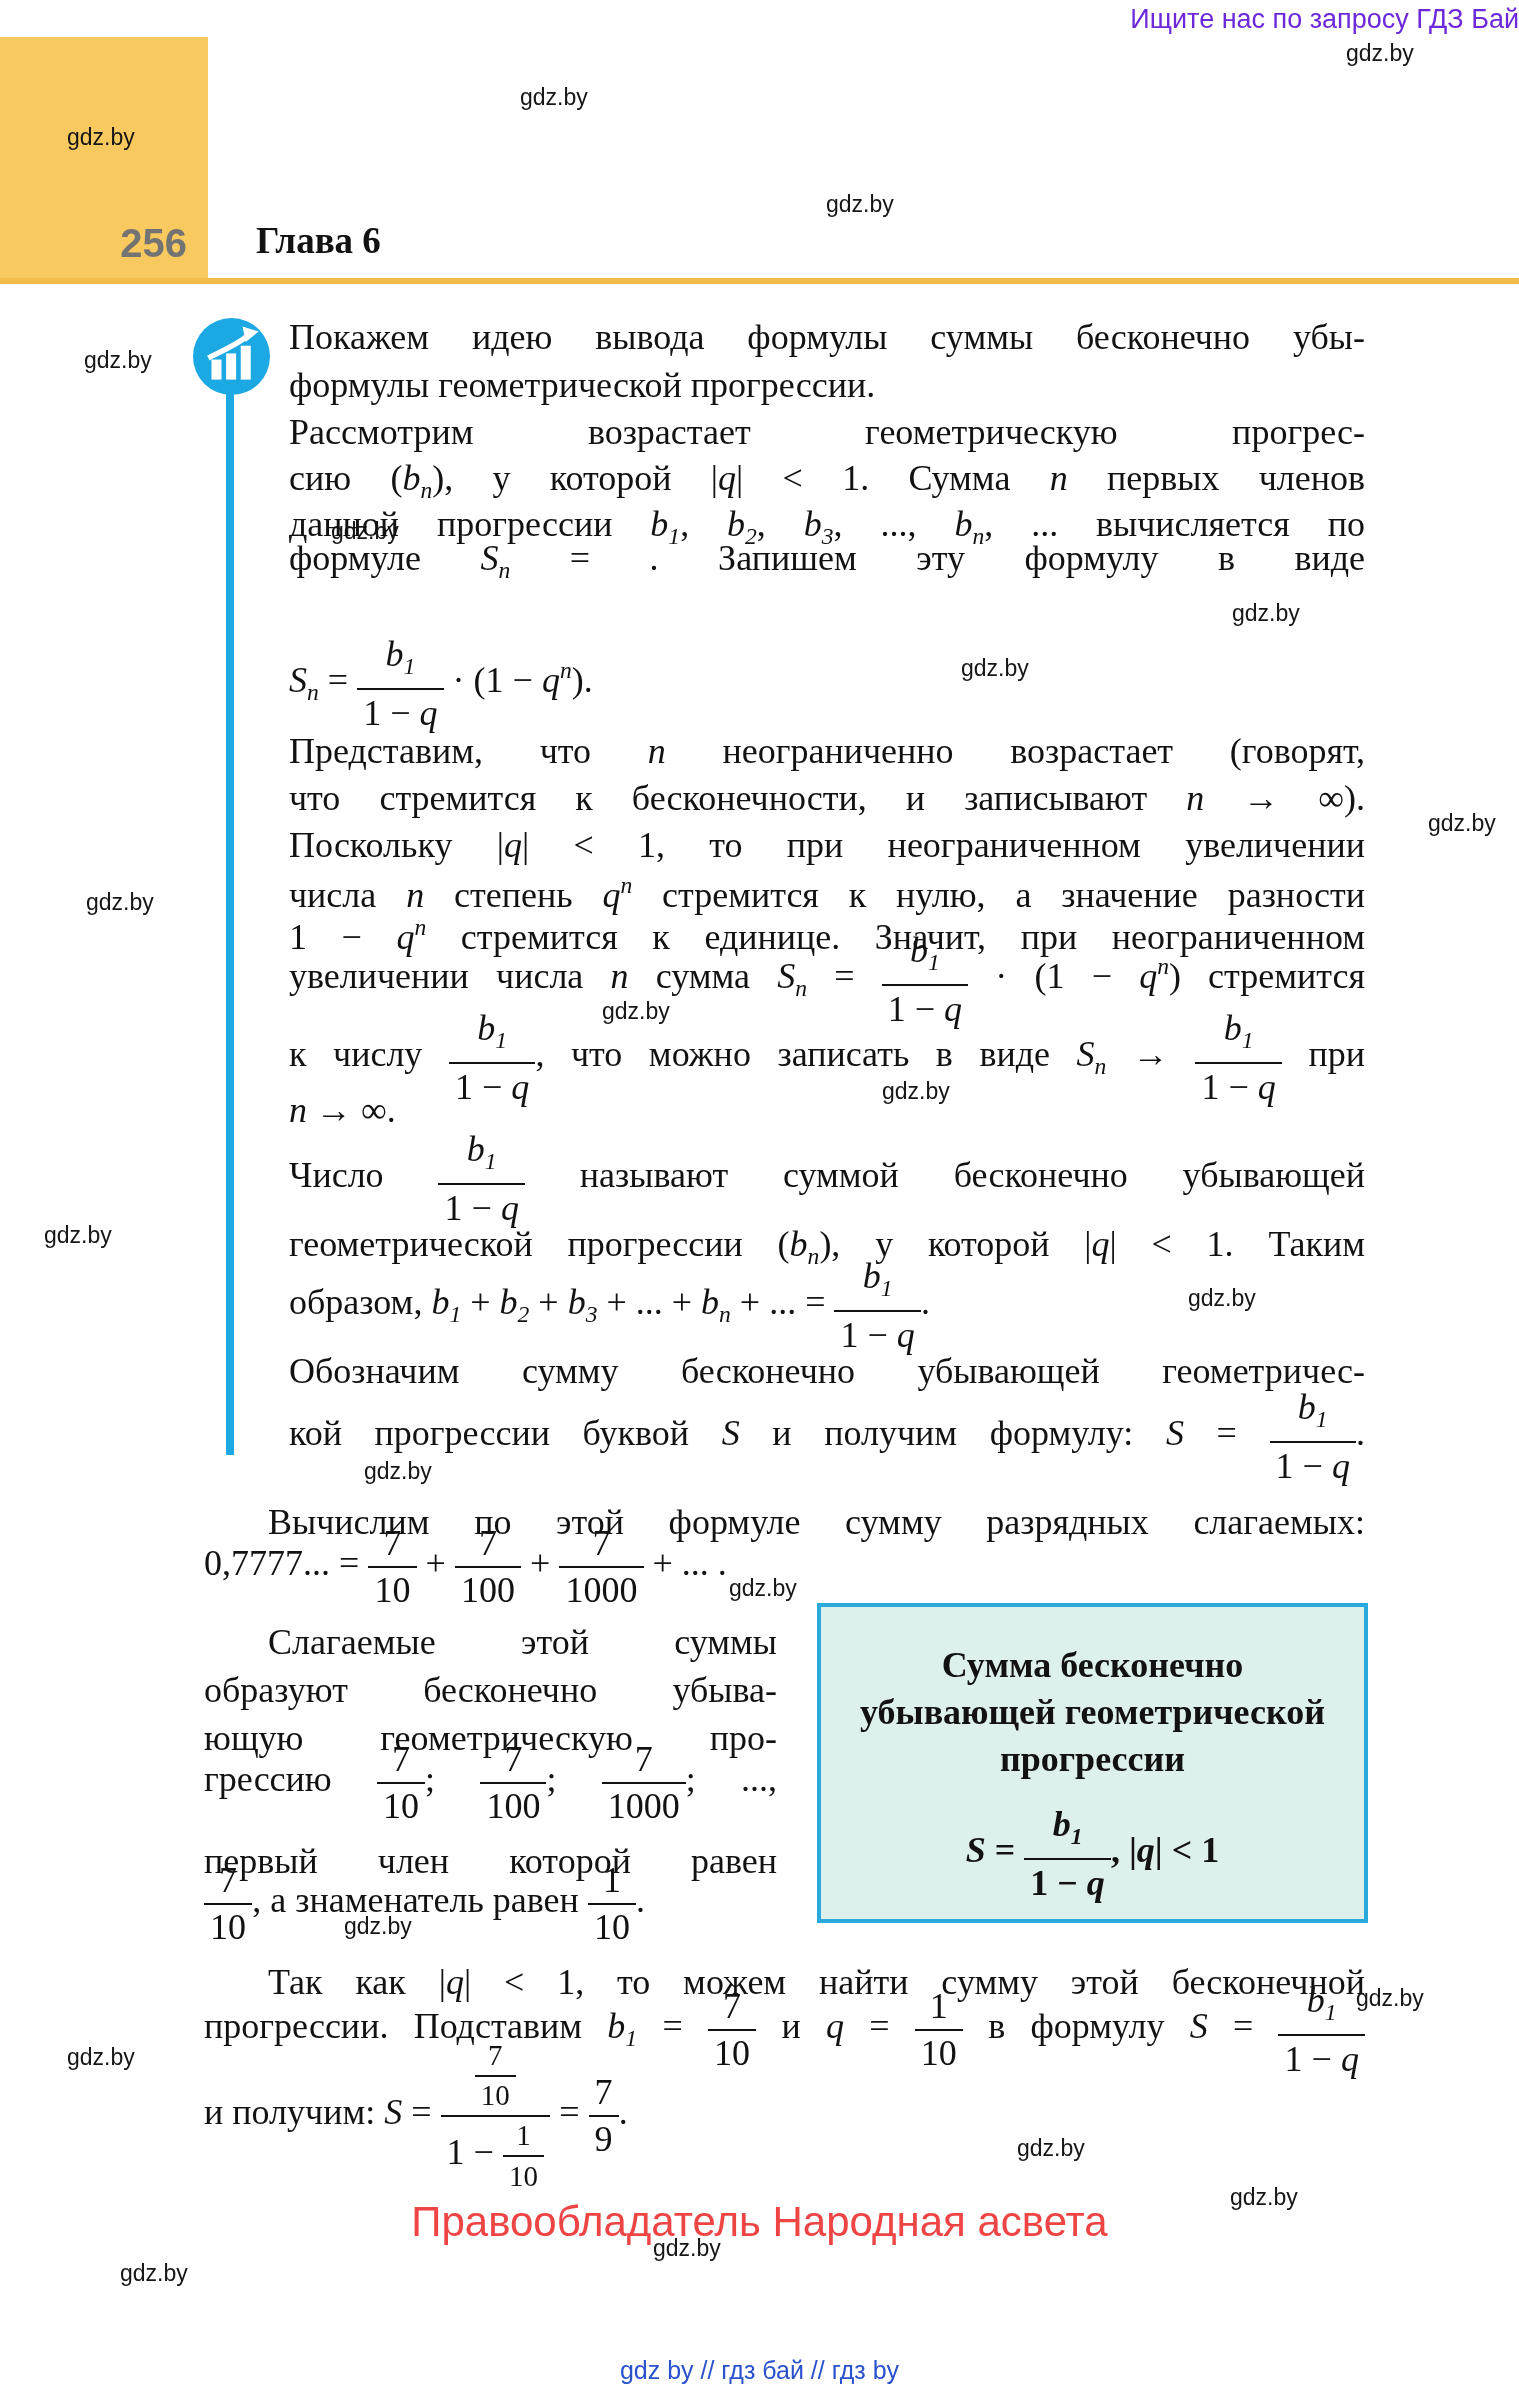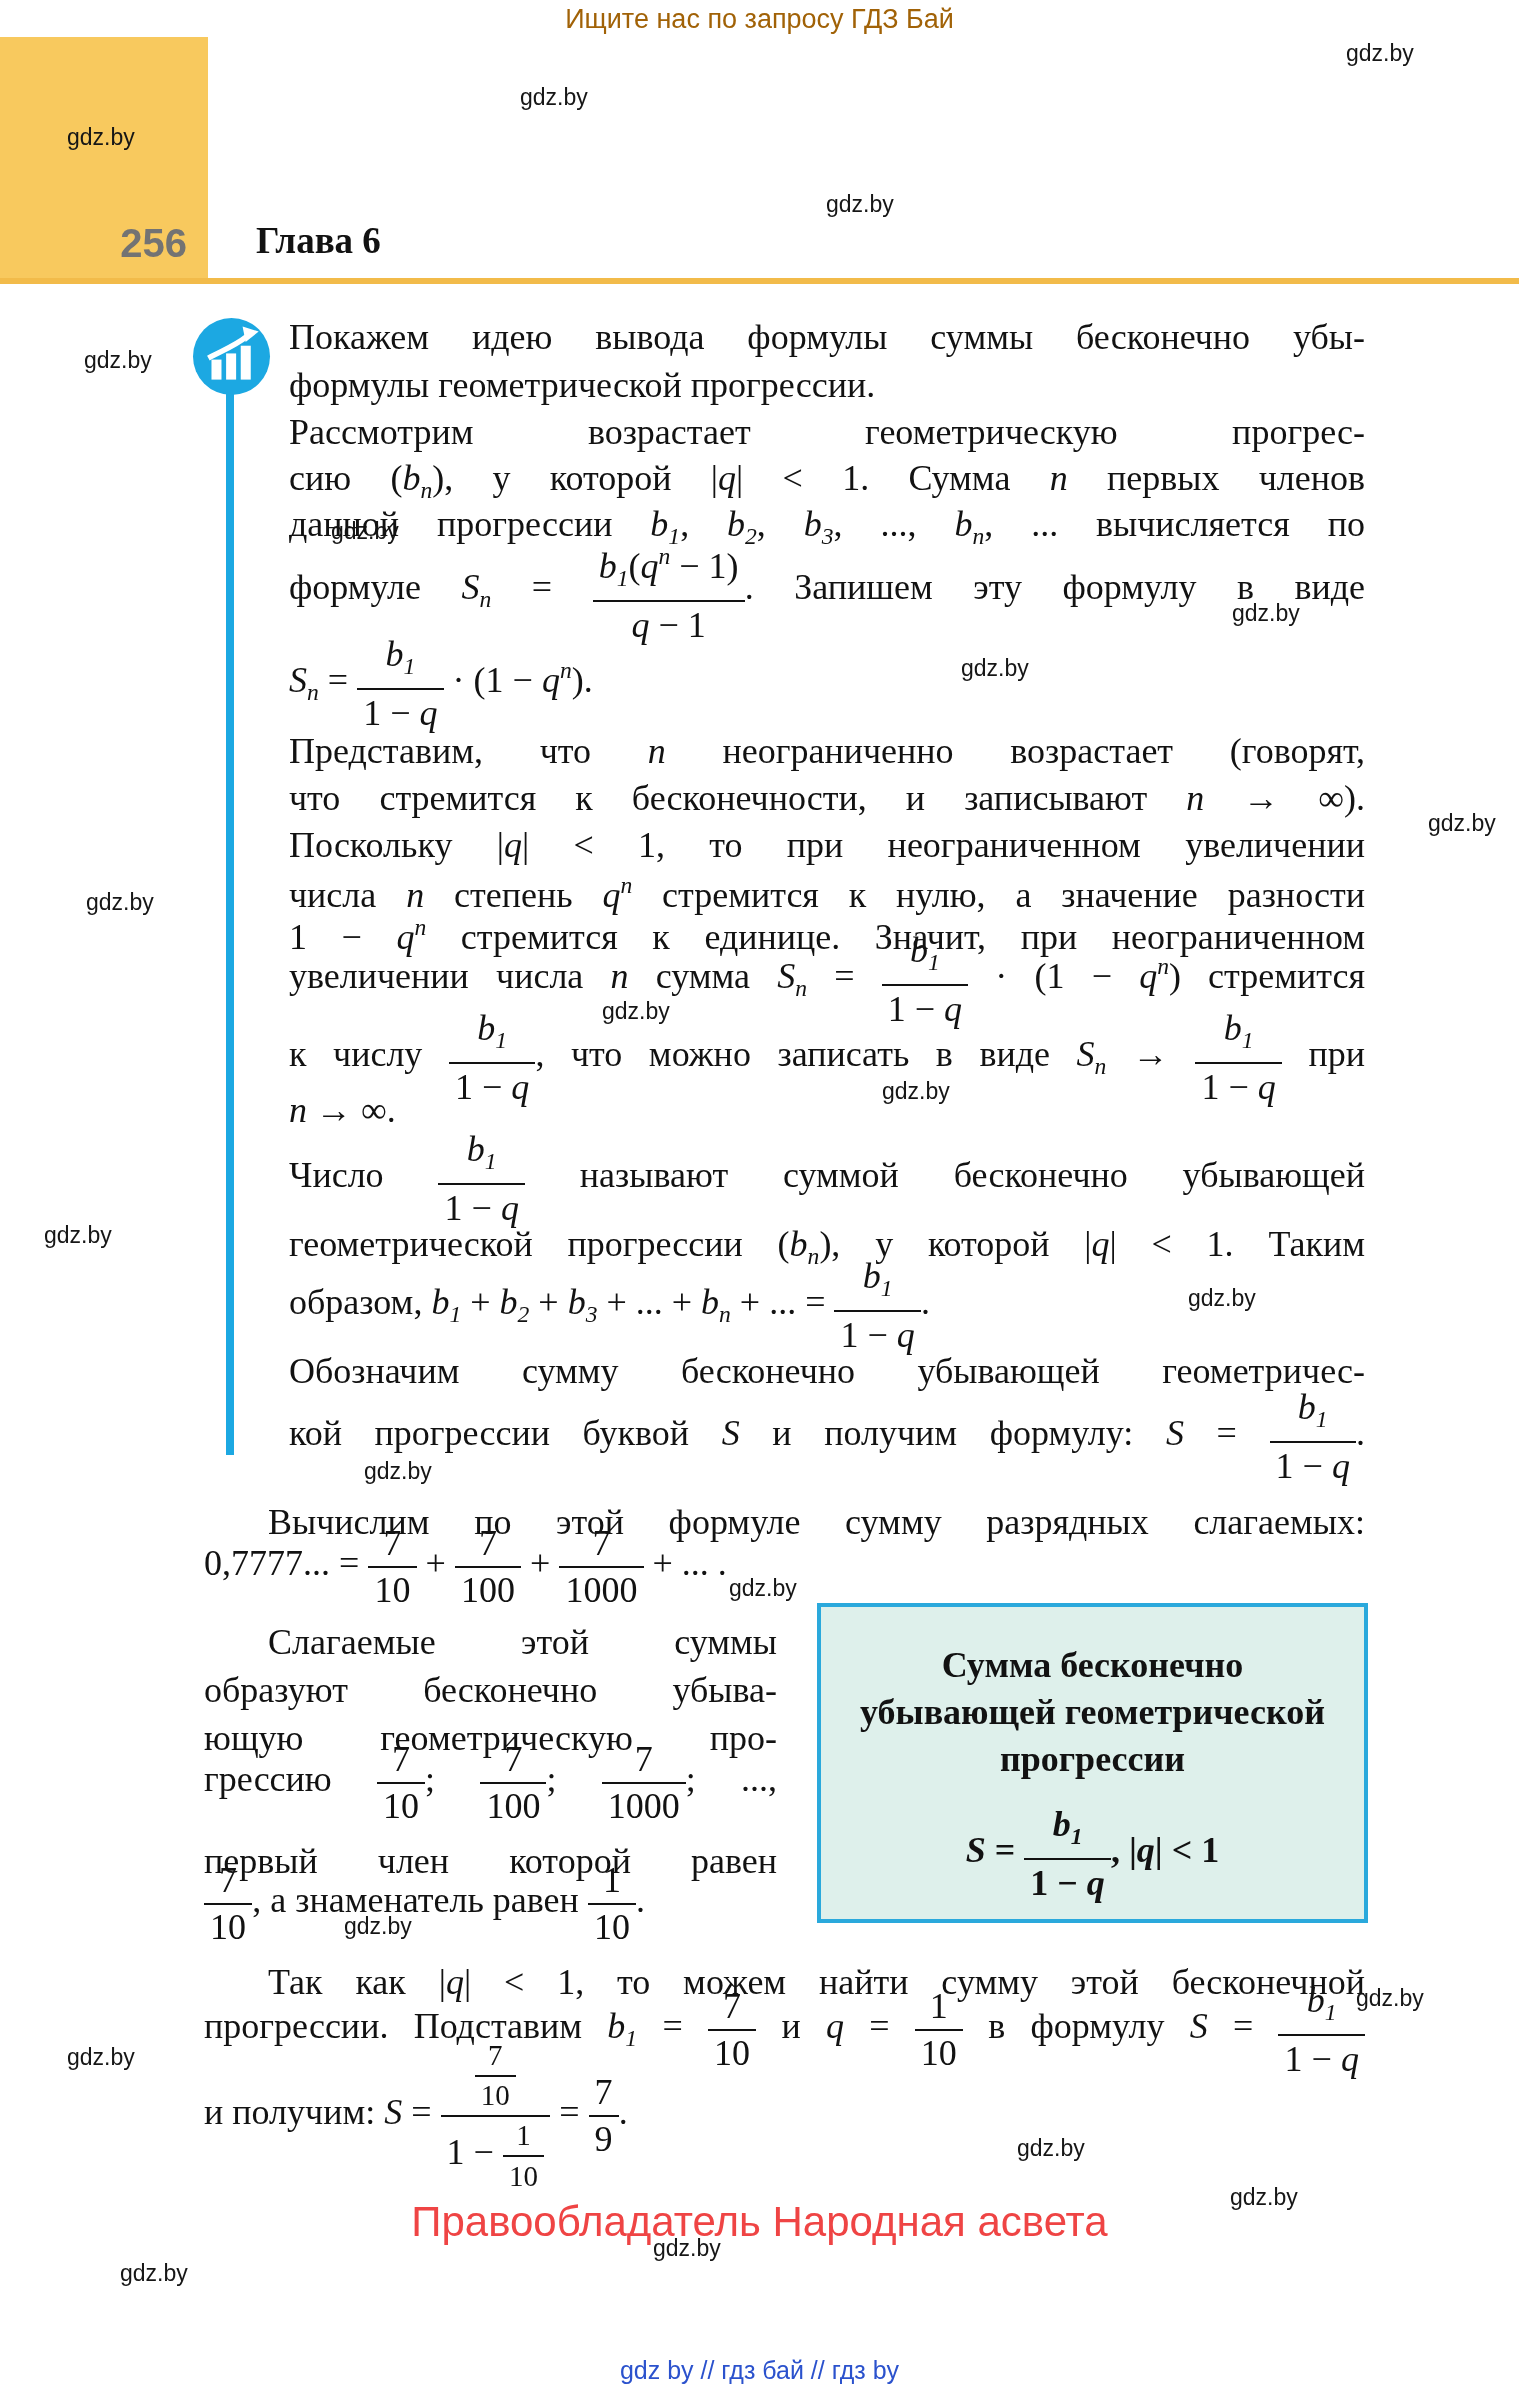--- a/index.html
+++ b/index.html
@@ -33,21 +33,21 @@
   .pink{left:0;right:0;top:2198px;text-align:center;
       font-family:"Liberation Sans",sans-serif;font-size:42px;}
   .links{left:0;right:0;top:2356px;text-align:center;
       font-family:"Liberation Sans",sans-serif;font-size:25px;}
 </style>
 </head>
 <body>
 
 <div class="page">
 
-  <div class="abs top-banner" style="color: #a16207;">Ищите нас по запросу ГДЗ Бай</div>
+  <div class="abs top-banner" style="color: #6d28d9; text-align: right;">Ищите нас по запросу ГДЗ Бай</div>
 
   <div class="abs band" style="background: rgb(248, 201, 94);"></div>
   <div class="abs pagenum">256</div>
   <div class="abs chapter">Глава 6</div>
   <div class="abs hrule" style="background: rgb(242, 187, 74);"></div>
 
   <div class="abs icon-circle" style="background: rgb(28, 168, 226);">
     <svg viewBox="0 0 100 100" width="77" height="77">
       <rect x="24" y="54" width="13" height="26" fill="#fff"></rect>
       <rect x="43" y="46" width="13" height="34" fill="#fff"></rect>
@@ -84,21 +84,21 @@
       <span class="wm" style="left: 653px; top: 2235px;">gdz.by</span>
       <span class="wm" style="left: 120px; top: 2260px;">gdz.by</span>
     </div>
 
   <div id="body-lines">
       <div class="line j" style="left: 289px; top: 315px; width: 1076px;">Покажем идею вывода формулы суммы бесконечно убы-</div>
       <div class="line" style="left: 289px; top: 363px; width: 1076px;">формулы геометрической прогрессии.</div>
       <div class="line j" style="left: 289px; top: 410px; width: 1076px;">Рассмотрим возрастает геометрическую прогрес-</div>
       <div class="line j" style="left: 289px; top: 456px; width: 1076px;">сию (<i class="mv">b<span class="sb">n</span></i>), у которой |<i class="mv">q</i>| &lt; 1. Сумма <i class="mv">n</i> первых членов</div>
       <div class="line j" style="left: 289px; top: 502px; width: 1076px;">данной прогрессии <i class="mv">b<span class="sb">1</span></i>, <i class="mv">b<span class="sb">2</span></i>, <i class="mv">b<span class="sb">3</span></i>, ..., <i class="mv">b<span class="sb">n</span></i>, ... вычисляется по</div>
-      <div class="line j" style="left: 289px; top: 536px; width: 1076px;">формуле <i class="mv">S<span class="sb">n</span></i> = <span class="frac"><span class="num"><i class="mv">b<span class="sb">1</span></i>(<i class="mv">q<span class="sp">n</span></i> − 1)</span><span class="den"><i class="mv">q</i> − 1</span></span>. Запишем эту формулу в виде</div>
+      <div class="line j" style="left: 289px; top: 536px; width: 1076px;">формуле <i class="mv">S<span class="sb">n</span></i> = . Запишем эту формулу в виде</div>
       <div class="line" style="left: 289px; top: 634px; width: 1076px;"><i class="mv">S<span class="sb">n</span></i> = <span class="frac"><span class="num"><i class="mv">b<span class="sb">1</span></i></span><span class="den">1 − <i class="mv">q</i></span></span> · (1 − <i class="mv">q<span class="sp">n</span></i>).</div>
       <div class="line j" style="left: 289px; top: 729px; width: 1076px;">Представим, что <i class="mv">n</i> неограниченно возрастает (говорят,</div>
       <div class="line j" style="left: 289px; top: 776px; width: 1076px;">что стремится к бесконечности, и записывают <i class="mv">n</i> → ∞).</div>
       <div class="line j" style="left: 289px; top: 823px; width: 1076px;">Поскольку |<i class="mv">q</i>| &lt; 1, то при неограниченном увеличении</div>
       <div class="line j" style="left: 289px; top: 863px; width: 1076px;">числа <i class="mv">n</i> степень <i class="mv">q<span class="sp">n</span></i> стремится к нулю, а значение разности</div>
       <div class="line j" style="left: 289px; top: 905px; width: 1076px;">1 − <i class="mv">q<span class="sp">n</span></i> стремится к единице. Значит, при неограниченном</div>
       <div class="line j" style="left: 289px; top: 930px; width: 1076px;">увеличении числа <i class="mv">n</i> сумма <i class="mv">S<span class="sb">n</span></i> = <span class="frac"><span class="num"><i class="mv">b<span class="sb">1</span></i></span><span class="den">1 − <i class="mv">q</i></span></span> · (1 − <i class="mv">q<span class="sp">n</span></i>) стремится</div>
       <div class="line j" style="left: 289px; top: 1008px; width: 1076px;">к числу <span class="frac"><span class="num"><i class="mv">b<span class="sb">1</span></i></span><span class="den">1 − <i class="mv">q</i></span></span>, что можно записать в виде <i class="mv">S<span class="sb">n</span></i> → <span class="frac"><span class="num"><i class="mv">b<span class="sb">1</span></i></span><span class="den">1 − <i class="mv">q</i></span></span> при</div>
       <div class="line" style="left: 289px; top: 1088px; width: 1076px;"><i class="mv">n</i> → ∞.</div>
       <div class="line j" style="left: 289px; top: 1129px; width: 1076px;">Число <span class="frac"><span class="num"><i class="mv">b<span class="sb">1</span></i></span><span class="den">1 − <i class="mv">q</i></span></span> называют суммой бесконечно убывающей</div>

